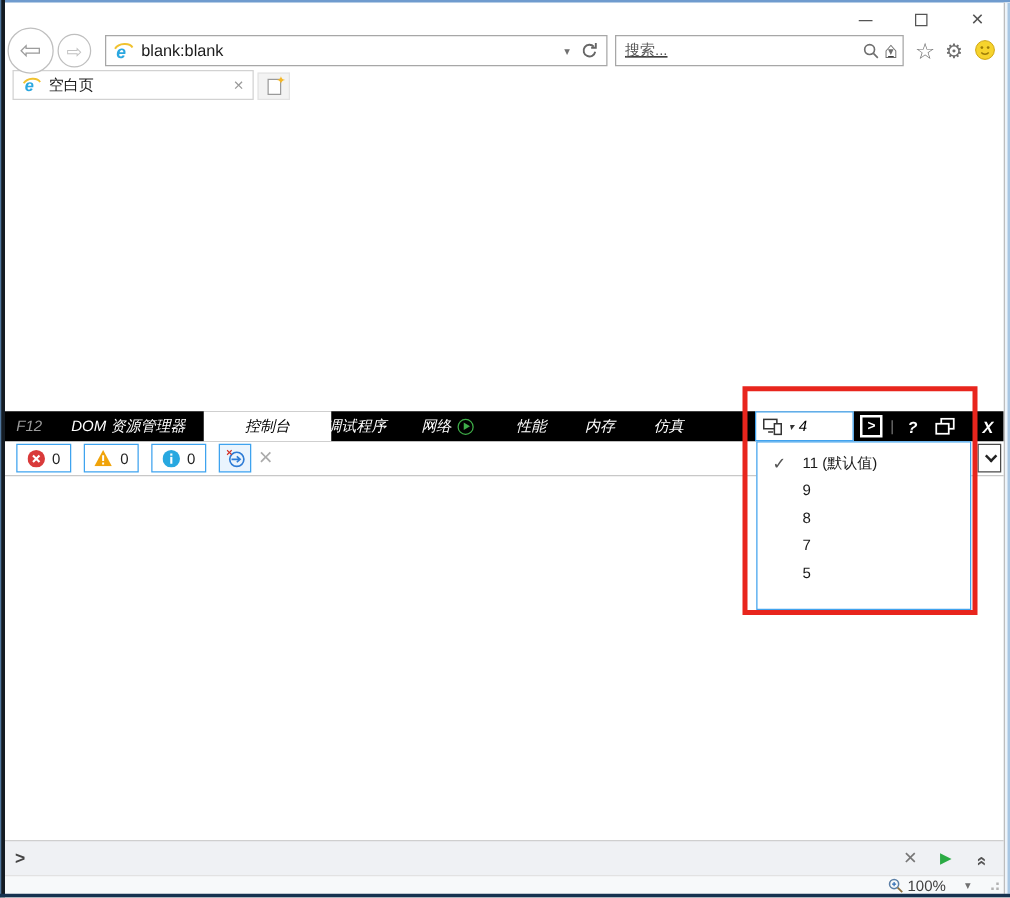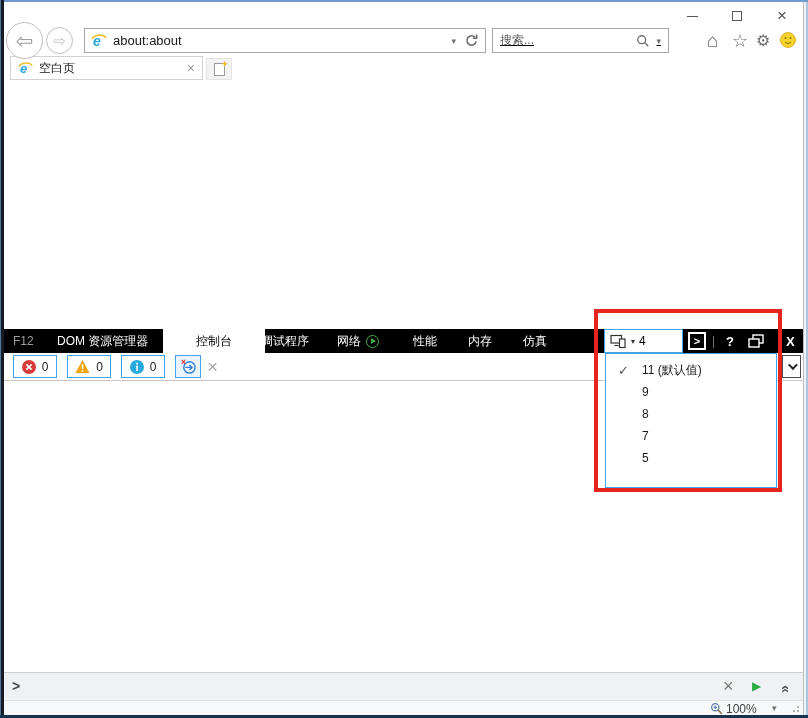--- a/index.html
+++ b/index.html
@@ -27,21 +27,21 @@
   .field { border:1px solid #a7a7a7; background:#fff; display:flex; align-items:center; }
   .caret { color:#707070; font-size:9px; }
 
   
   .tab-box { background:#fff; border:1px solid #d2d2d2; display:flex; align-items:center; padding:0 7px; font-size:12px; color:#1a1a1a; }
   .newtab-box { background:#f3f3f3; border:1px solid #e3e3e3; display:flex; align-items:center; justify-content:center; }
   .page-ico { position:relative; width:11px; height:13px; background:#fff; border:1px solid #9a9a9a; }
   .page-star { position:absolute; top:-5px; right:-5px; color:#f4b728; font-size:9px; }
 
   
-  .dt-bar { position:absolute; left:4px; top:329px; right:5px; height:24px; background:#000; color:#fff; font-size:12px; z-index:4; }
+  .dt-bar { position:absolute; left:4px; top:329px; right:5px; height:24px; background:#000; color:#fff; font-size:12px; z-index:4;font-style:italic; }
   .dt-bar span.tablabel { position:absolute; top:0; height:24px; display:flex; align-items:center; cursor:default; }
   .dt-active { background:#fff; color:#000; justify-content:center; }
   .net-play { display:inline-block; width:13px; height:13px; border:1.5px solid #3fae49; border-radius:50%; position:relative; }
   .net-play::after { content:""; position:absolute; left:3.5px; top:2.5px; border-left:5px solid #3fae49; border-top:3px solid transparent; border-bottom:3px solid transparent; }
   .dm-btn { position:absolute; left:600px; top:0; width:79px; height:24px; background:#fff; border:1px solid #41a3ee; color:#000; display:flex; align-items:center; gap:4px; padding:0 5px; }
   .launch-btn { position:absolute; left:684px; top:3px; width:18px; height:18px; border:2px solid #fff; color:#fff; display:flex; align-items:center; justify-content:center; font-weight:bold; font-size:11px; }
   .dt-toolbar { position:absolute; left:4px; top:353px; right:5px; height:28px; background:#fff; border-bottom:1px solid #c8c8c8; z-index:3; }
   .cnt-btn { position:absolute; top:2px; height:23px; border:1px solid #3ea3ef; background:#fff; display:flex; align-items:center; justify-content:center; gap:6px; font-size:12px; color:#222; }
   .dm-panel { position:absolute; left:605px; top:353px; width:172px; height:135px; background:#fff; border:1px solid #41a3ee; z-index:6; }
   .dm-row { position:relative; height:22px; display:flex; align-items:center; padding-left:36px; font-size:12px; color:#1a1a1a; cursor:default; }
@@ -80,30 +80,30 @@
   </div>
   <div class="circle-btn abs" style="left:46px; top:27px; width:27px; height:27px;">
     <span style="color:#c3c3c3; font-size:15px;">⇨</span>
   </div>
 
   <div class="field abs" style="left:84px; top:28px; width:402px; height:25px; padding:0 6px;">
     <svg width="16" height="16" viewBox="0 0 16 16" style="flex:0 0 auto;">
       <text x="2" y="13" font-size="14" font-style="italic" font-weight="bold" fill="#2aa7e0">e</text>
       <path d="M1 6 C4 1 13 1 15 5" fill="none" stroke="#f0c230" stroke-width="1.6"></path>
     </svg>
-    <span style="margin-left:6px; font-size:13px; color:#1a1a1a;">about:about</span>
+    <span style="margin-left:6px; font-size:13px; color:#1a1a1a;">blank:blank</span>
     <span style="flex:1;"></span>
     <span class="caret">▾</span>
     <svg width="15" height="15" viewBox="0 0 16 16" style="margin-left:8px;">
       <path d="M13 9a5 5 0 1 1-1.2-4.4" fill="none" stroke="#666" stroke-width="1.6"></path>
       <path d="M13.5 1.5v4h-4" fill="none" stroke="#666" stroke-width="1.6"></path>
     </svg>
   </div>
 
-  <div class="field abs" style="left:492px; top:28px; width:177px; height:25px; padding:0 7px;text-decoration:underline;">
+  <div class="field abs" style="left:492px; top:28px; width:231px; height:25px; padding:0 7px;text-decoration:underline;">
     <span style="font-size:12px; color:#5a5a5a;">搜索...</span>
     <span style="flex:1;"></span>
     <svg width="14" height="14" viewBox="0 0 16 16">
       <circle cx="6.5" cy="6.5" r="4.5" fill="none" stroke="#6e6e6e" stroke-width="1.5"></circle>
       <path d="M10 10l4 4" stroke="#6e6e6e" stroke-width="1.5"></path>
     </svg>
     <span class="caret" style="margin-left:6px;">▾</span>
   </div>
 
   <span class="abs" style="left:707px; top:30px; font-size:19px; color:#6e6e6e;">⌂</span>

